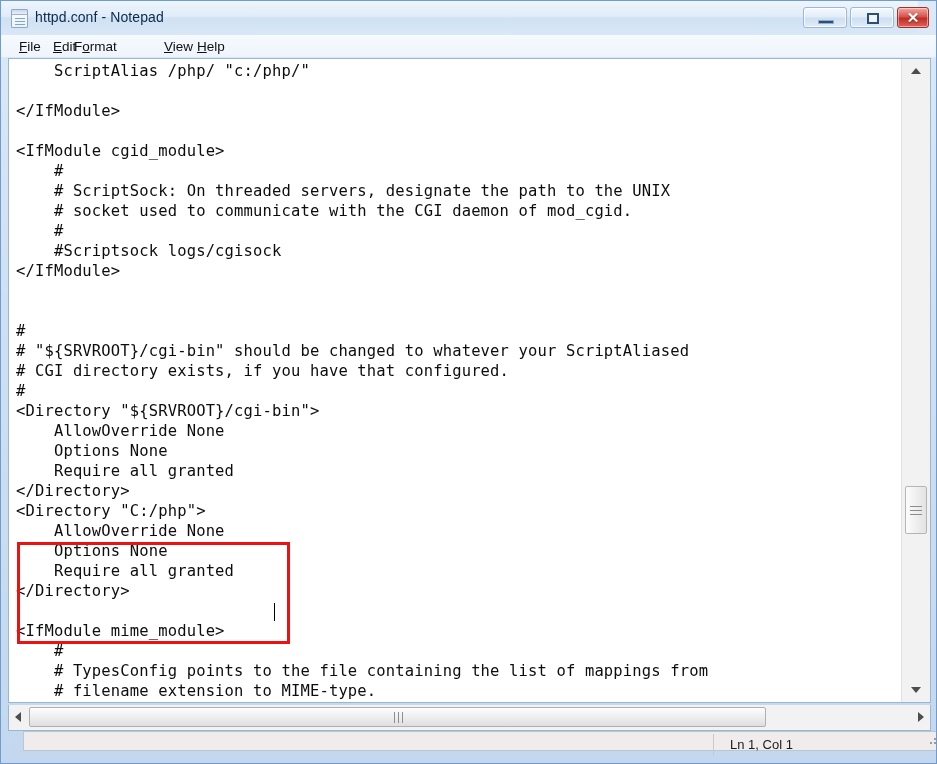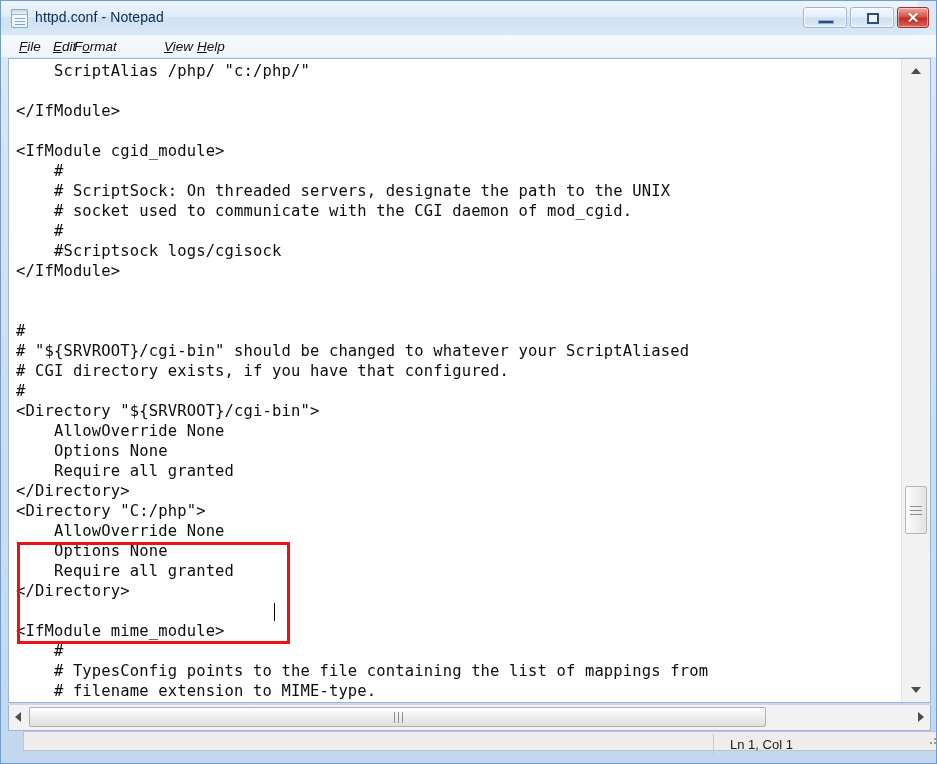--- a/index.html
+++ b/index.html
@@ -114,21 +114,20 @@
     text-shadow: 0 1px 1px rgba(0,0,0,0.45);
   }
 
   
   #menubar {
     position: absolute;
     left: 0; top: 34px;
     width: 937px;
     height: 22px;
     background: linear-gradient(to bottom, #f6fafe 0%, #eef4fb 100%);
-    font-style: italic;
   }
   .menu-item {
     position: absolute;
     top: 3px;
     font-size: 13.5px;
     color: #101010;
     white-space: nowrap;
     padding: 1px 4px;
   }
   .menu-item u { text-decoration: underline; }

